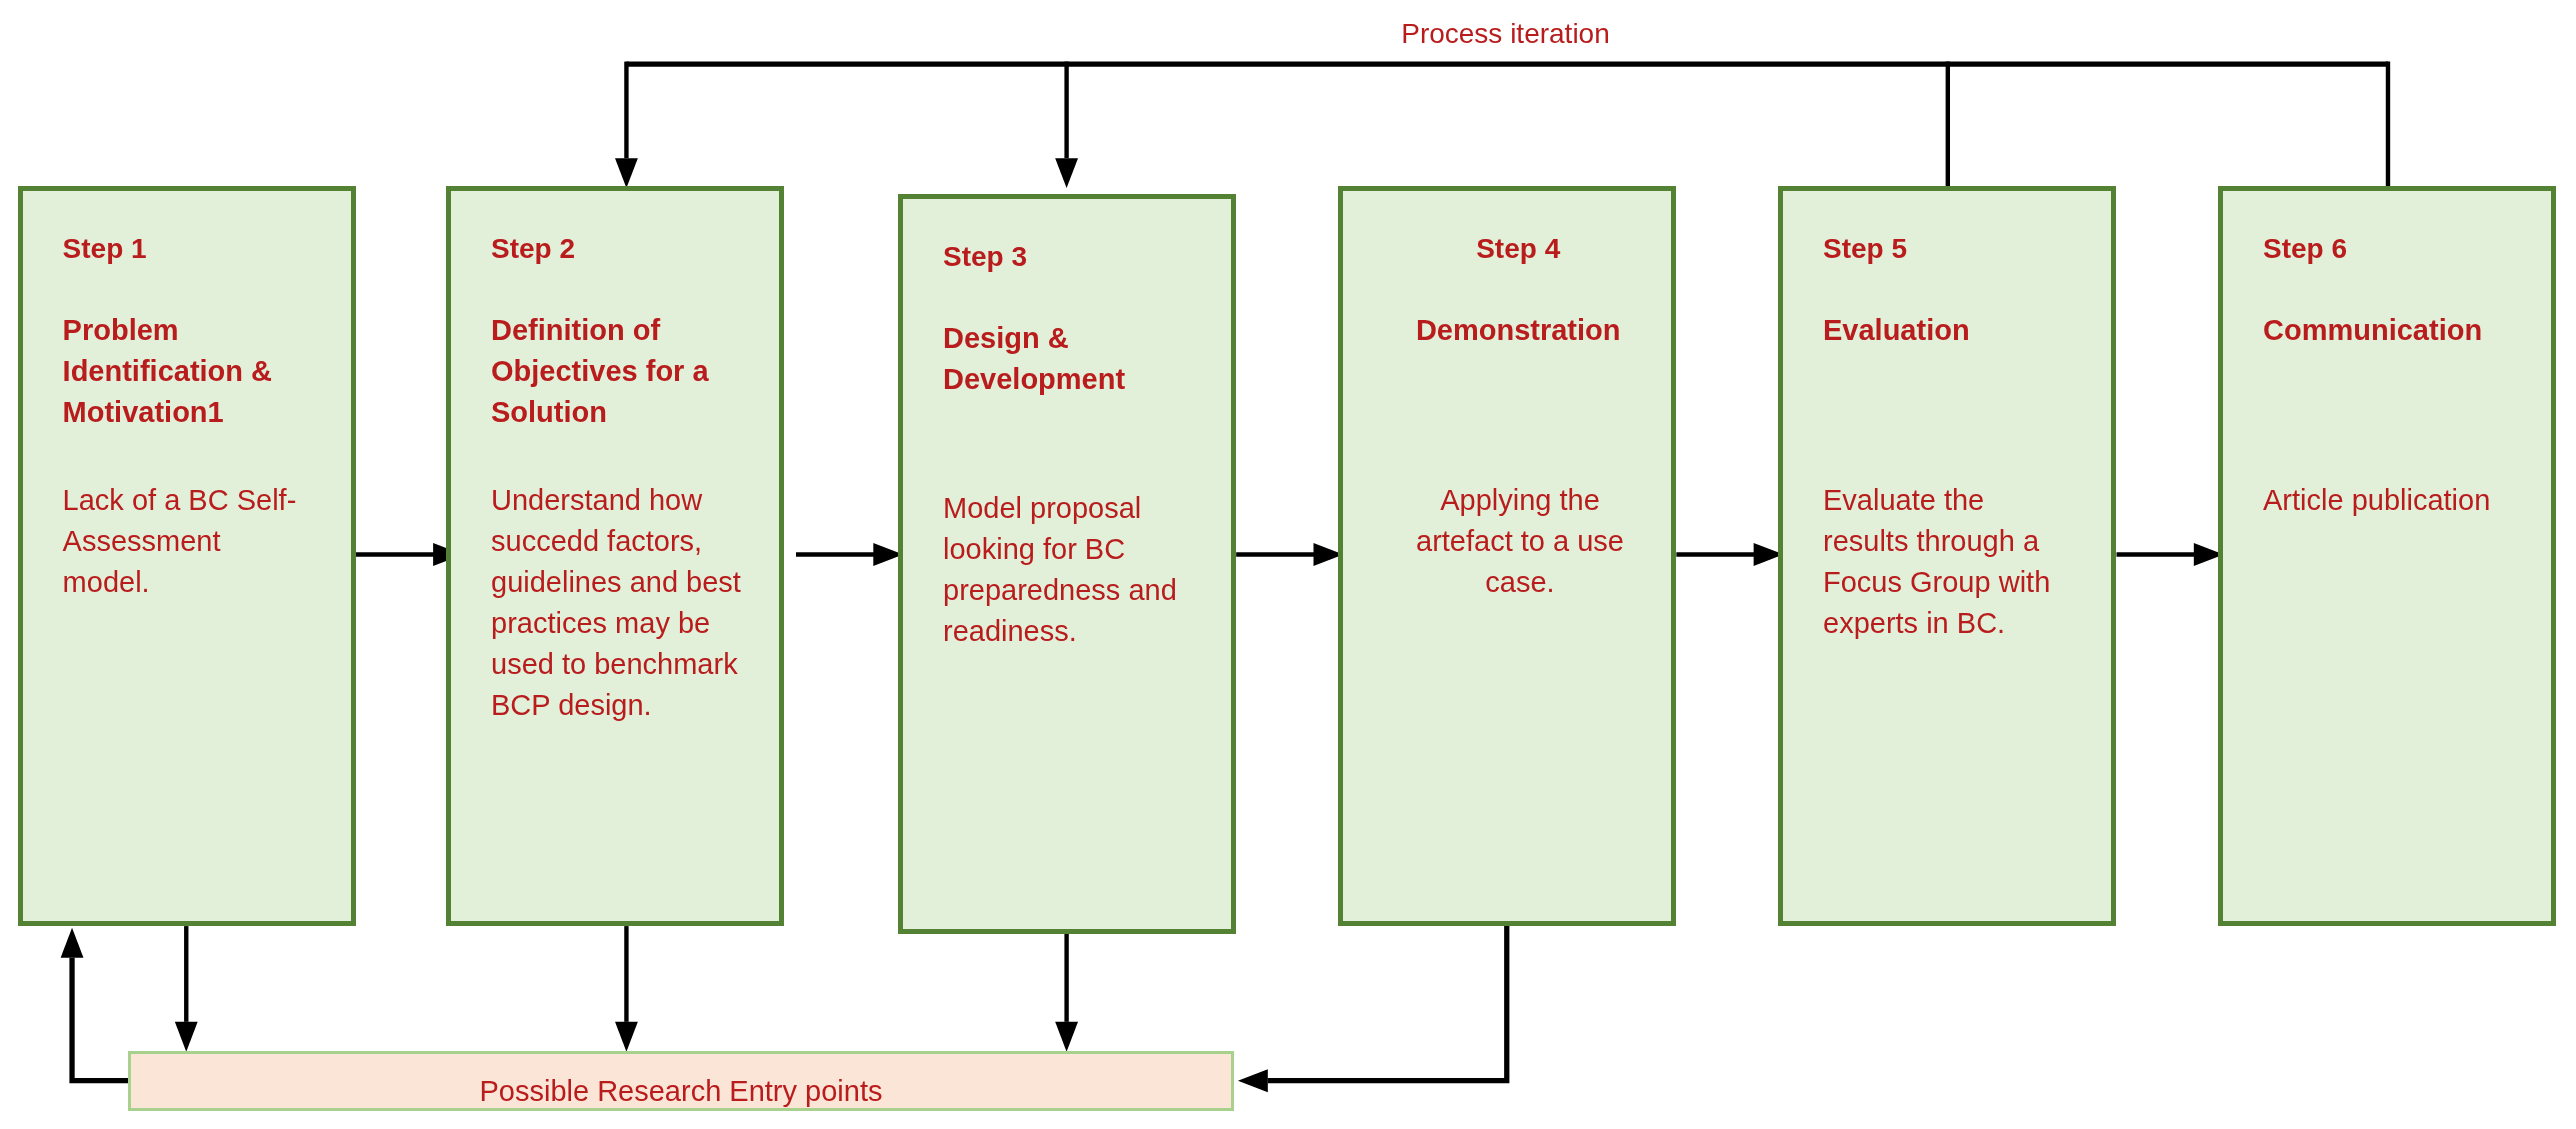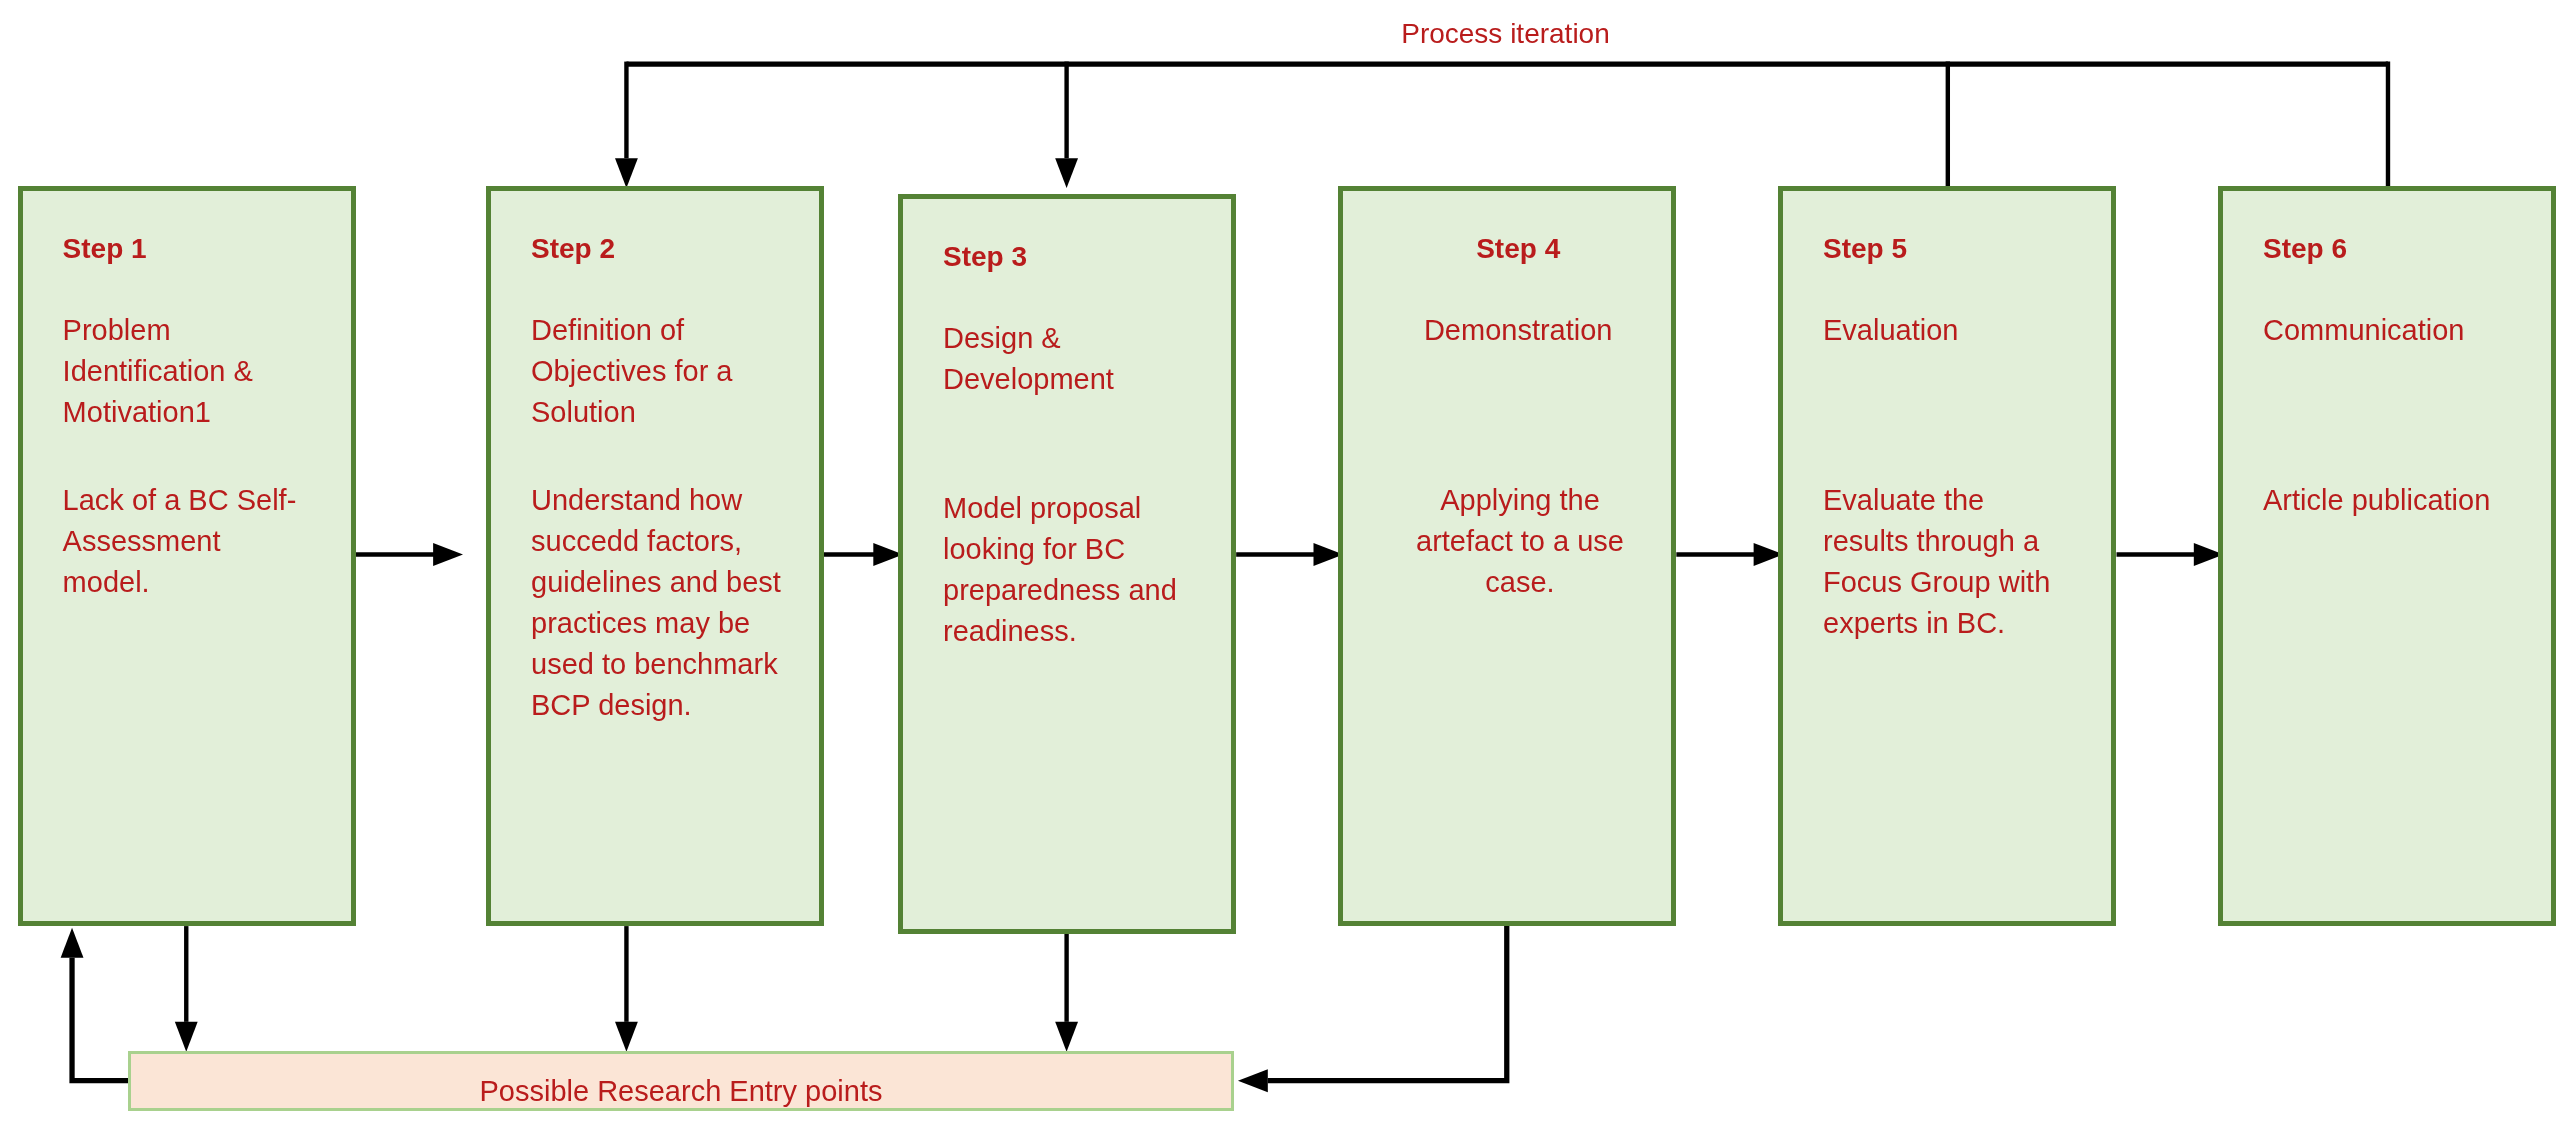--- a/index.html
+++ b/index.html
@@ -51,36 +51,36 @@
     font-weight: bold;
     line-height: 41px;
     white-space: pre-line;
   }
   .step-box .step-heading {
     position: absolute;
     top: 119px;
     left: 40px;
     right: 17.6px;
     font-size: 29px;
-    font-weight: normal;
+    font-weight: bold;
     line-height: 41px;
     white-space: pre-line;
   }
   .step-box .step-body {
     position: absolute;
     top: 289px;
     left: 40px;
     right: 14px;
     font-size: 29px;
     font-weight: normal;
     line-height: 41px;
     white-space: pre-line;
   }
   .pos-1 { left: 17.6px; }
-  .pos-2 { left: 486px; }
+  .pos-2 { left: 446px; }
   .pos-3 { left: 898px; margin-top: 8px; }
   .pos-4 { left: 1338px; text-align: center; }
   .pos-5 { left: 1778px; }
   .pos-6 { left: 2218px; }
   .entry-bar {
     position: absolute;
     left: 128px;
     top: 1051px;
     width: 1106px;
     height: 60px;

